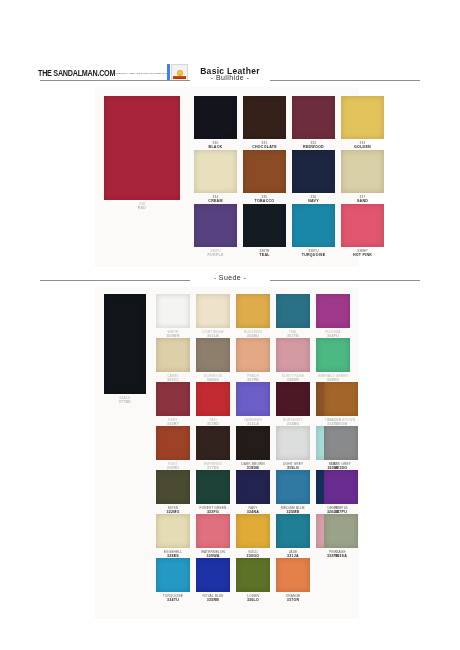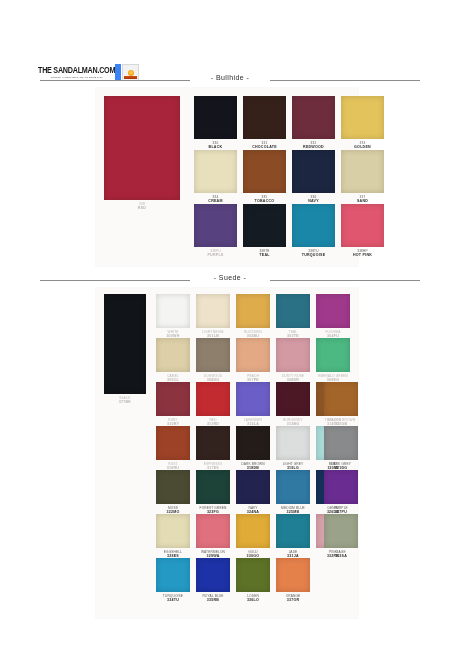--- a/index.html
+++ b/index.html
@@ -10,22 +10,22 @@
     color:#111;
     overflow:hidden;
     position:relative;
   }
   .page{position:relative;width:460px;height:650px;}
 
   
   .header{position:absolute;top:30px;left:0;width:460px;height:30px;}
   .logo{position:absolute;left:38px;top:34px;width:75px;height:17px;display:flex;align-items:stretch;}
   .logo-text{
-    flex:1;background:#ffffff;display:flex;flex-direction:column;
-    justify-content:center;align-items:center;border-right:6px solid #3b82f6;
+    flex:1;background:#ffffff;display:flex;flex-direction:row;
+    justify-content:flex-start;align-items:center;border-right:3px solid #3b82f6;
   }
   .logo-main{
     font-family:"Liberation Sans", sans-serif;
     font-weight:bold;font-size:7.2px;letter-spacing:-0.25px;
     color:#1a1a1a;line-height:8px;white-space:nowrap;
     transform:scaleY(1.35);
   }
   .logo-sub{
     font-size:2.3px;color:#555;letter-spacing:0.1px;white-space:nowrap;
     margin-top:2.5px;line-height:3px;
@@ -110,20 +110,21 @@
     <div class="logo">
       <div class="logo-text">
         <span class="logo-main">THE SANDALMAN.COM</span>
         <span class="logo-sub">CUSTOM HANDMADE SANDALS SINCE 1971</span>
       </div>
       <div class="logo-mark">
         <div class="sun"></div>
         <div class="base"></div>
       </div>
     </div>
+    <div class="doc-title">Basic Leather</div>
   </div>
 
   <div id="sections-mount">
       <div class="section-head" style="top: 74px;">
         <div class="rule left"></div>
         <div class="rule right"></div>
         <div class="label">- Bullhide -</div>
       </div>
       <div class="photo bullhide" style="top: 88px; height: 178px;">
         <div class="sw-wrap" style="left: 8px; top: 8px; width: 76px; height: 104px;">

